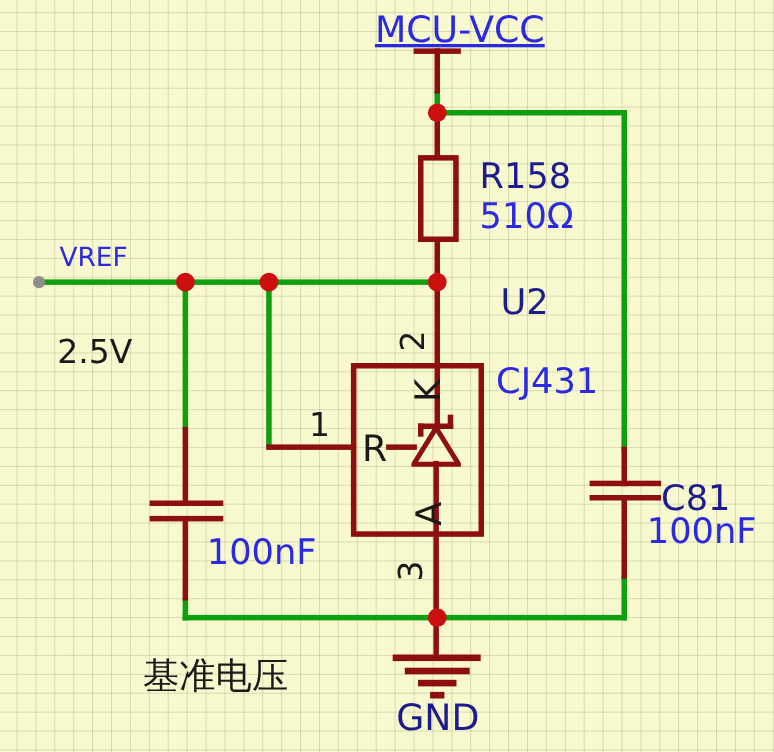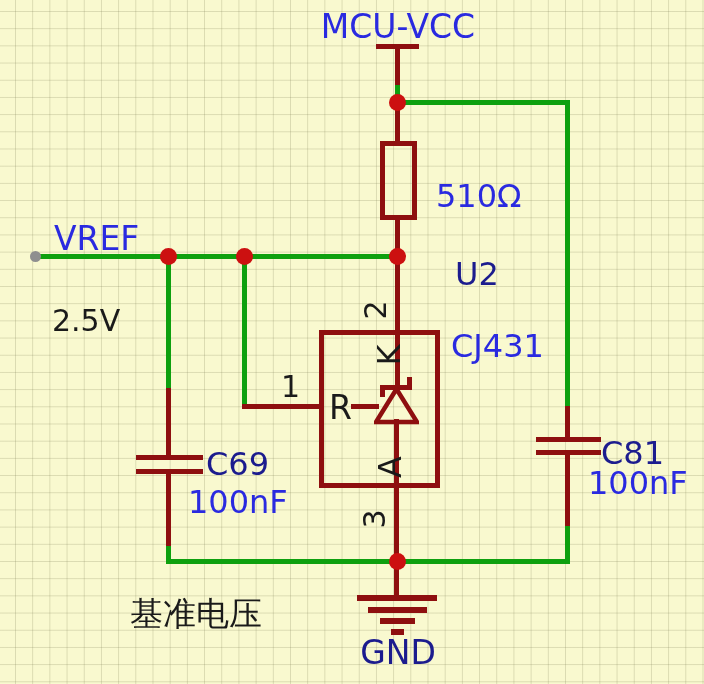--- a/index.html
+++ b/index.html
@@ -18,21 +18,21 @@
   .wire{position:absolute;}
   .wg{background:#0ea00e;}
   .wr{background:#8e0f0f;}
   .box{position:absolute;border:5px solid #8e0f0f;background:transparent;box-sizing:border-box;}
   .dot{position:absolute;width:17px;height:17px;border-radius:50%;background:#cc1010;}
   .odot{position:absolute;width:11px;height:11px;border-radius:50%;background:#8f8f8f;}
   .lbl{position:absolute;line-height:1;white-space:nowrap;}
   .navy{color:#1c1c8e;}
   .blue{color:#2a2ae0;}
   .blk{color:#1a1a1a;}
-  .fs33{font-size:33px;} .fs32{font-size:32px;} .fs30{font-size:30px;} .fs28{font-size:33px;}
+  .fs33{font-size:33px;} .fs32{font-size:32px;} .fs30{font-size:30px;} .fs28{font-size:24px;}
   .cx{transform:translateX(-50%);}
   .rot{transform:translate(-50%,-50%) rotate(-90deg);transform-origin:center;}
 </style>
 </head>
 <body>
 
 <div class="canvas">
 
   <div>
     <div class="wire wg" style="left:395px;top:83px;width:5px;height:21px;"></div>
@@ -99,30 +99,30 @@
     <div class="wire wr" style="left:391px;top:629px;width:13px;height:6px;"></div>
   </div>
 
   <div class="dot" style="left:389px;top:94px;"></div>
   <div class="dot" style="left:160px;top:248px;"></div>
   <div class="dot" style="left:236px;top:248px;"></div>
   <div class="dot" style="left:389px;top:248px;"></div>
   <div class="dot" style="left:389px;top:553px;"></div>
   <div class="odot" style="left:30px;top:251px;"></div>
 
-  <div class="lbl blue fs33 cx" style="left:398px;top:10px;">MCU-VCC</div>
+  <div class="lbl blue fs33 cx" style="left:418px;top:10px;text-decoration:underline;">MCU-VCC</div>
   <div class="lbl blue fs28" style="left:54px;top:222px;">VREF</div>
   <div class="lbl blk fs30" style="left:52px;top:293px;margin-top:13px;">2.5V</div>
 
+  <div class="lbl navy fs32" style="left:436px;top:144px;">R158</div>
   <div class="lbl blue fs32" style="left:436px;top:180px;">510Ω</div>
 
   <div class="lbl navy fs32" style="left:455px;top:258px;text-align:center;">U2</div>
   <div class="lbl blue fs32" style="left:451px;top:296px;margin-top:34px;">CJ431</div>
 
-  <div class="lbl navy fs32" style="left:206px;top:448px;">C69</div>
   <div class="lbl blue fs32" style="left:188px;top:486px;">100nF</div>
 
   <div class="lbl navy fs32" style="left:601px;top:437px;">C81</div>
   <div class="lbl blue fs32" style="left:588px;top:467px;">100nF</div>
 
   <div class="lbl navy fs33 cx" style="left:398px;top:636px;">GND</div>
   <div class="lbl blk fs33" style="left:130px;top:597px;">基准电压</div>
 
   <div class="lbl blk fs30" style="left:281px;top:372px;">1</div>
   <div class="lbl blk fs30 rot" style="left:376px;top:310px;">2</div>

